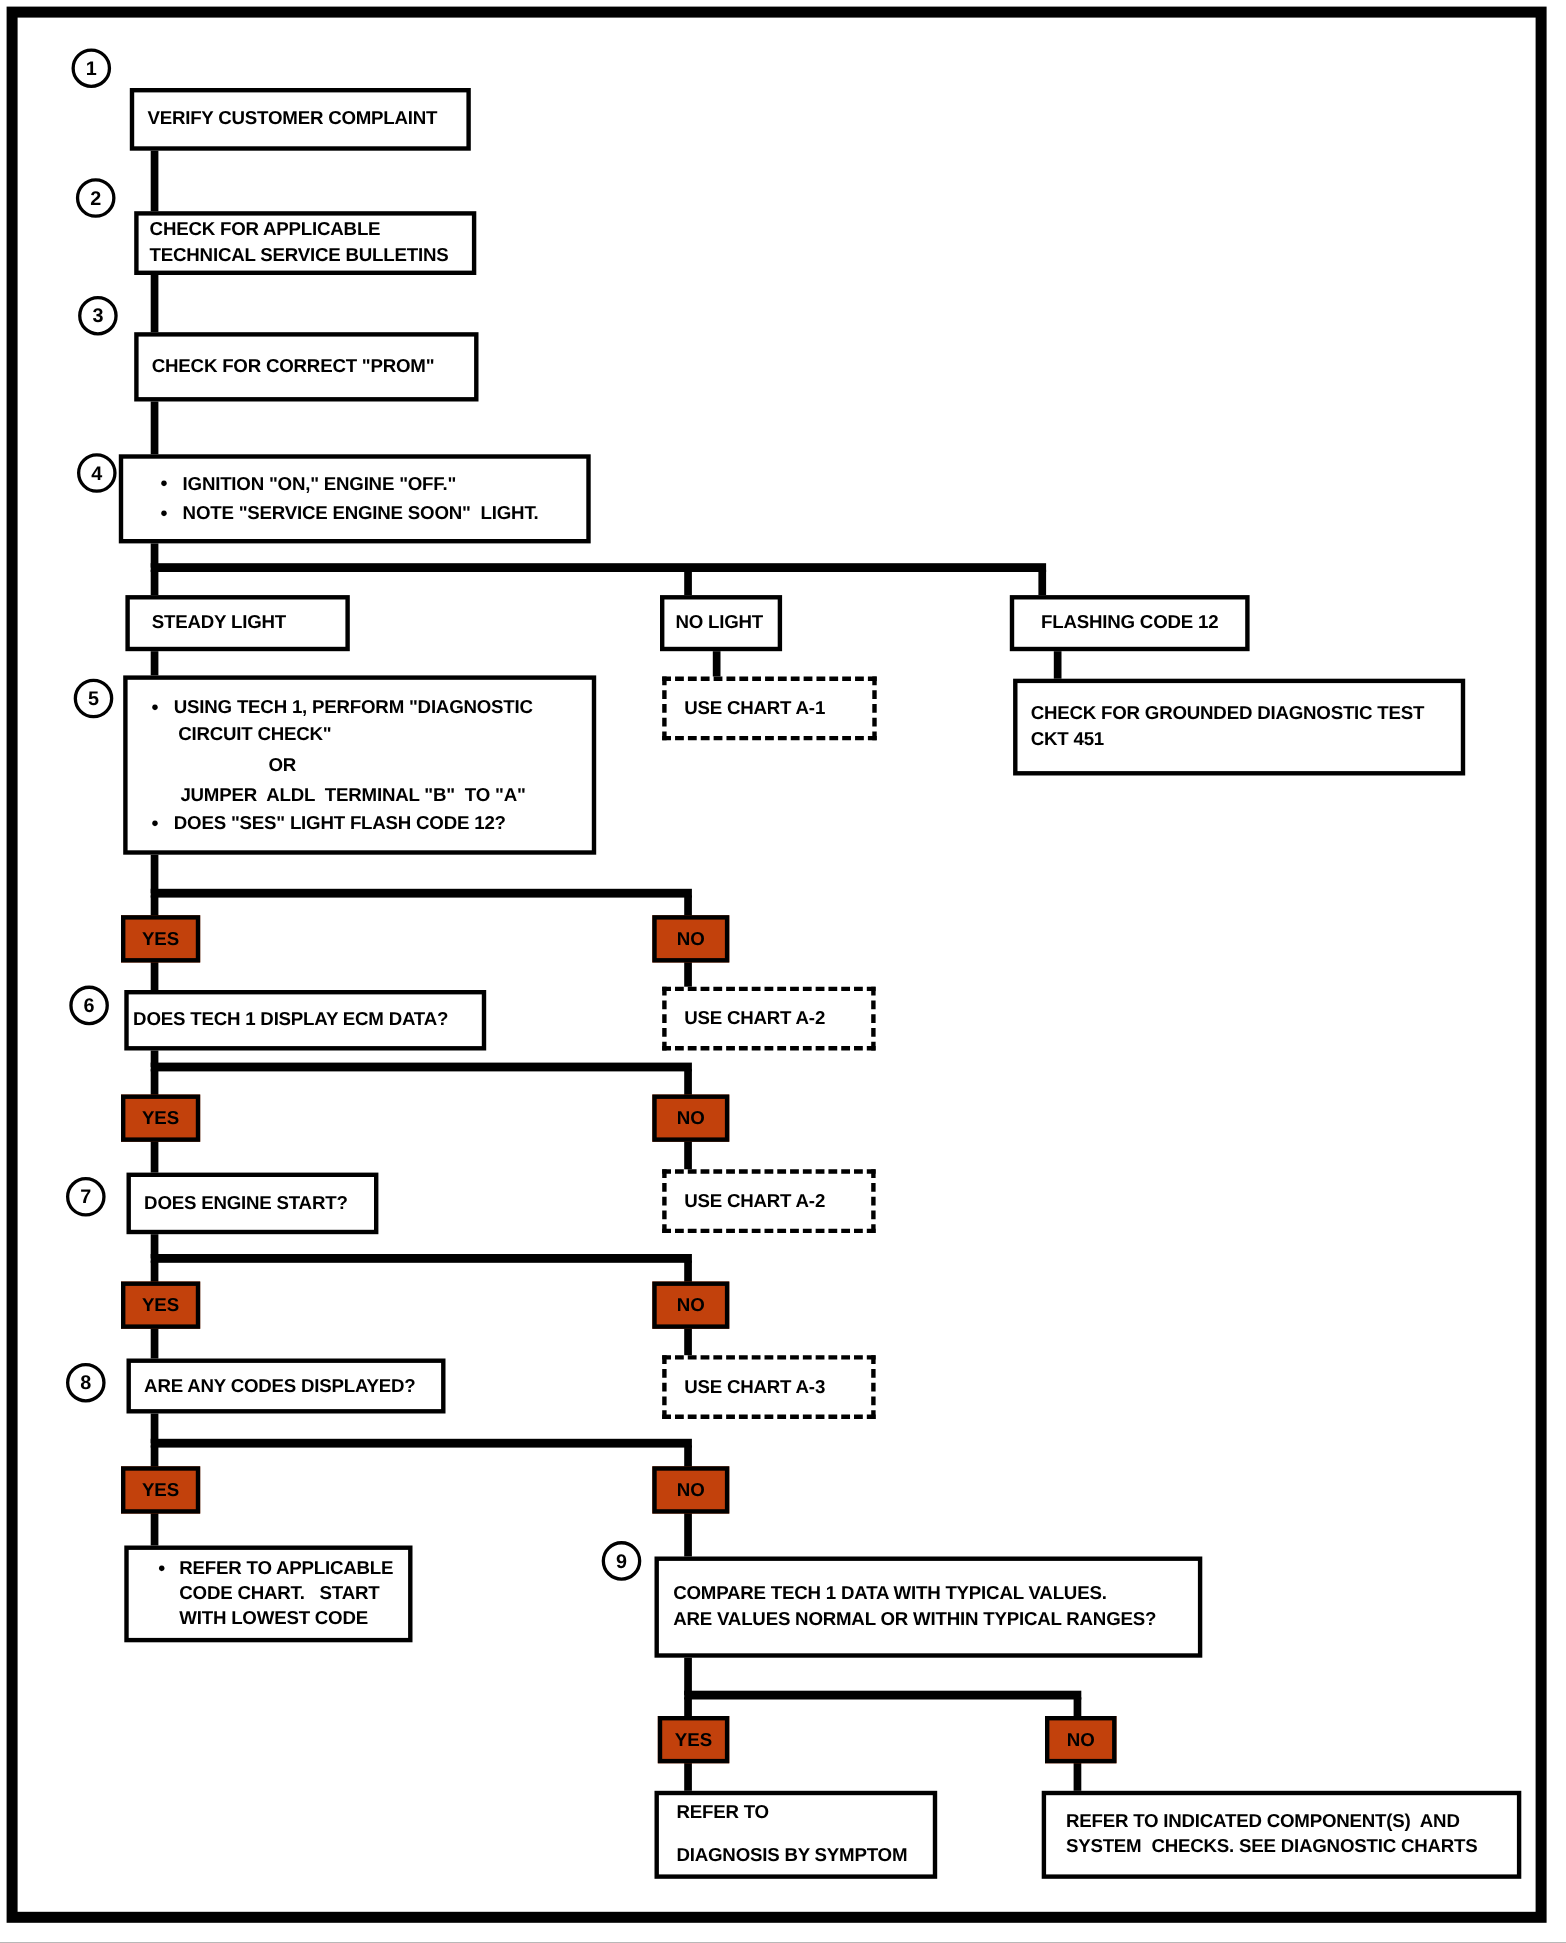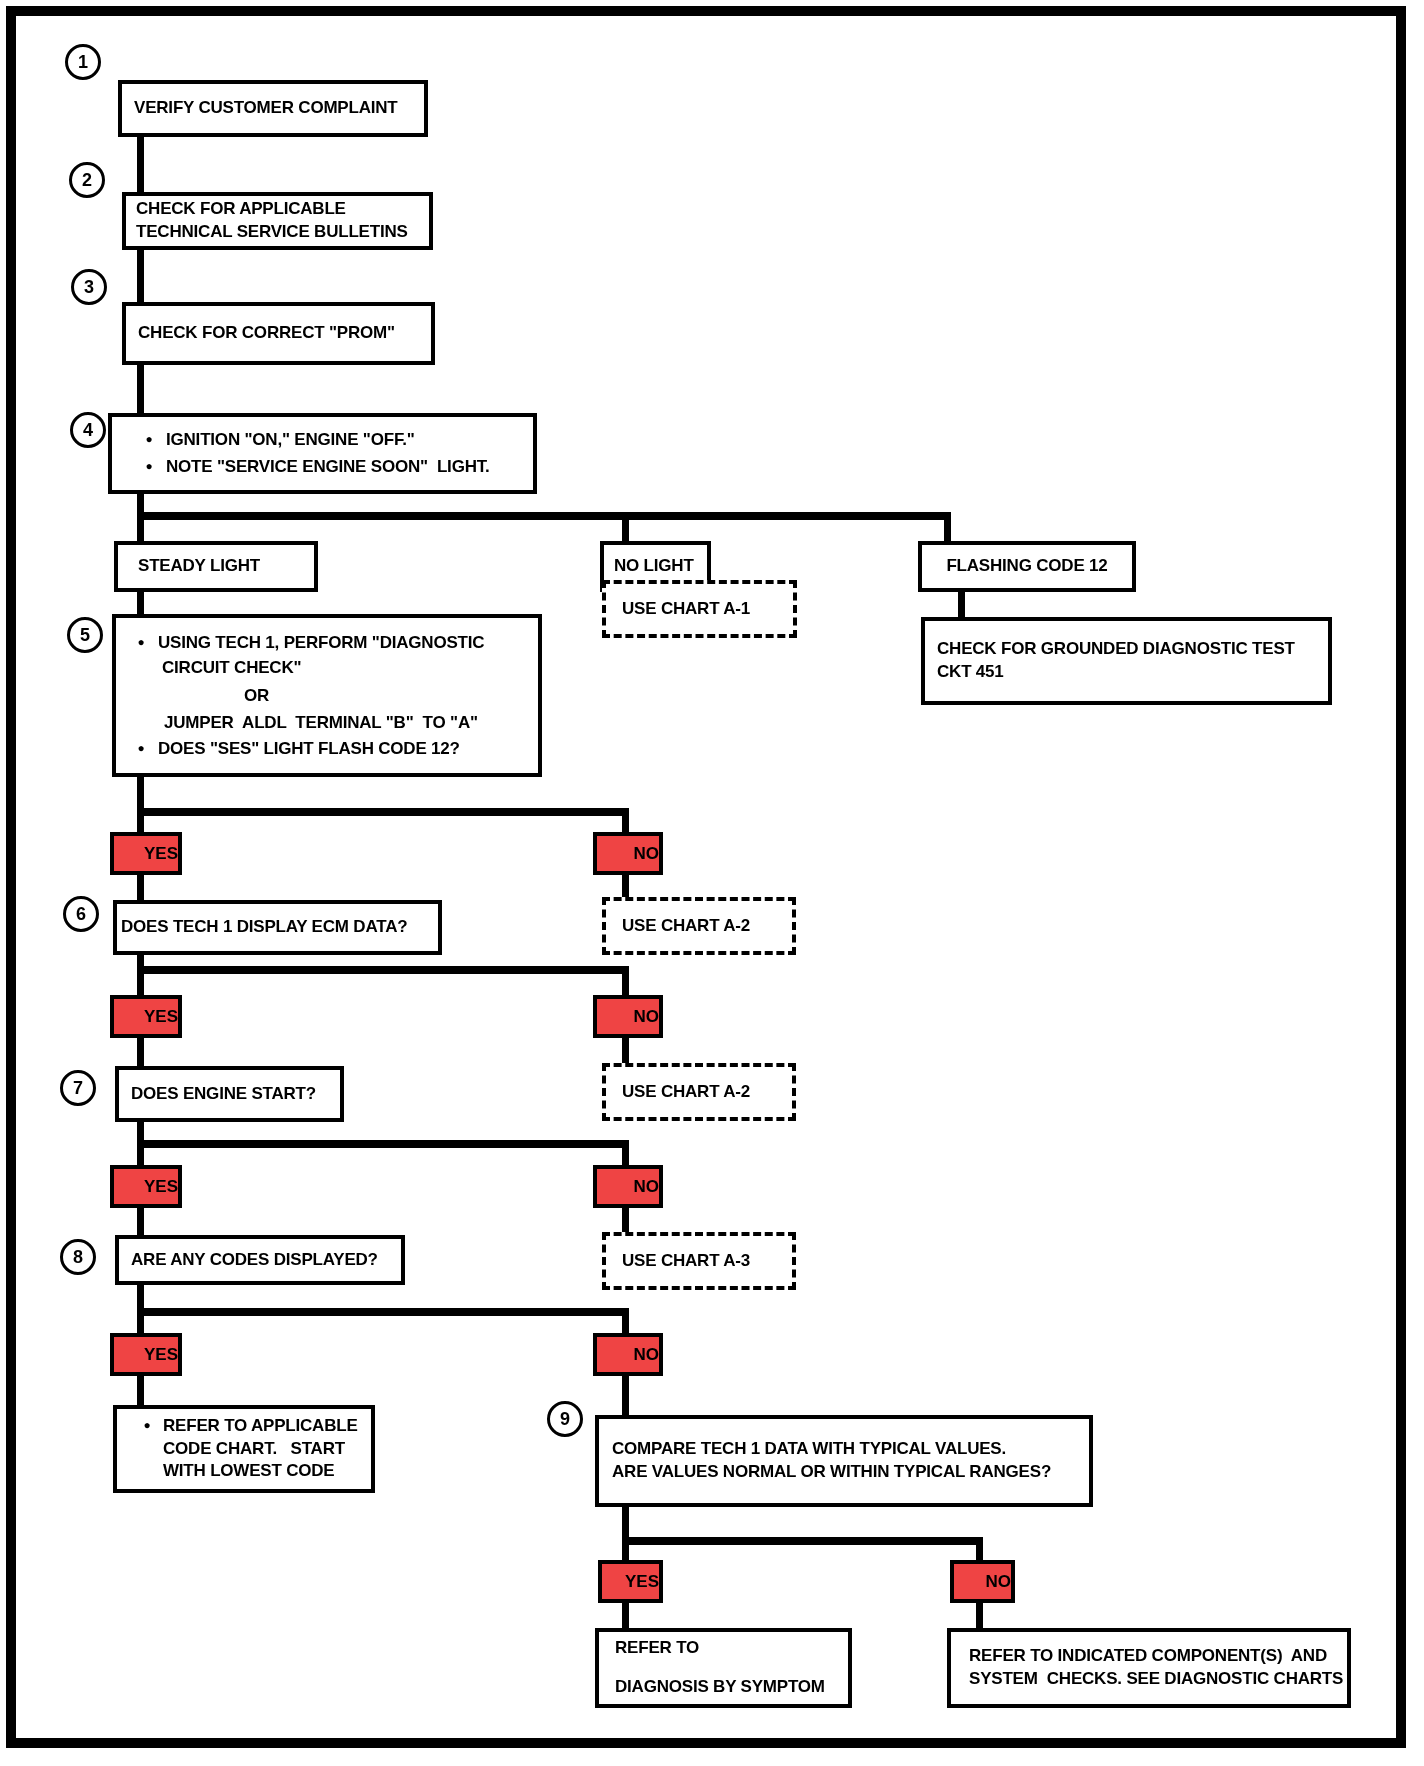--- a/index.html
+++ b/index.html
@@ -7,22 +7,22 @@
         font-family:"Liberation Sans",sans-serif;font-weight:bold;color:#000;}
   .frame{position:absolute;left:6px;top:6px;width:1400px;height:1742px;
          border:10px solid #000;box-sizing:border-box;}
   .titlebox{position:absolute;border:7px solid #000;box-sizing:border-box;background:#fff;
             display:flex;align-items:center;justify-content:center;
             font-size:52px;letter-spacing:.5px;word-spacing:14px;white-space:pre;}
   .box{position:absolute;border:4px solid #000;box-sizing:border-box;background:#fff;
        display:flex;flex-direction:column;justify-content:center;}
   .dashed{border-style:dashed;}
   .t{white-space:pre;font-size:17px;letter-spacing:-0.2px;line-height:1.35;}
-  .tag{position:absolute;border:4px solid #000;box-sizing:border-box;background:#ef4444;
-       display:flex;align-items:center;justify-content:flex-end;font-size:17px;}
+  .tag{position:absolute;border:4px solid #000;box-sizing:border-box;background:#c2410c;
+       display:flex;align-items:center;justify-content:center;font-size:17px;}
   .circ{position:absolute;width:36px;height:36px;border:3px solid #000;border-radius:50%;
         box-sizing:border-box;background:#fff;display:flex;align-items:center;justify-content:center;
         font-size:18px;}
   .v{position:absolute;width:7px;background:#000;}
   .h{position:absolute;height:8px;background:#000;}
   .brow{display:flex;align-items:flex-start;}
   .bl{display:inline-block;width:34px;font-size:12px;padding-top:3px;text-align:center;flex:none;}
   .ctr{align-items:center;}
 </style>
 </head>
@@ -129,21 +129,21 @@
   <div class="box ctr" style="left:114px;top:541px;width:204px;height:51px;padding-left:20px;align-items:flex-start;">
     <span class="t">STEADY LIGHT</span>
   </div>
   <div class="box" style="left:600px;top:541px;width:111px;height:51px;padding-left:10px;">
     <span class="t">NO LIGHT</span>
   </div>
   <div class="box ctr" style="left:918px;top:541px;width:218px;height:51px;">
     <span class="t">FLASHING CODE 12</span>
   </div>
 
-  <div class="box dashed" style="left:602px;top:580px;width:195px;height:58px;padding-left:16px;">
+  <div class="box dashed" style="left:602px;top:615px;width:195px;height:58px;padding-left:16px;">
     <span class="t">USE CHART A-1</span>
   </div>
 
   <div class="box" style="left:921px;top:617px;width:411px;height:88px;padding-left:12px;">
     <span class="t">CHECK FOR GROUNDED DIAGNOSTIC TEST</span>
     <span class="t">CKT 451</span>
   </div>
 
   <div class="box" style="left:112px;top:614px;width:430px;height:163px;justify-content:flex-start;padding-top:14px;padding-left:8px;">
     <div class="brow">
@@ -226,17 +226,17 @@
       <span>YES</span>
     </div>
   <div class="tag" style="left:950px;top:1560px;width:65px;height:43px;">
       <span>NO</span>
     </div>
 
   <div class="box" style="left:595px;top:1628px;width:257px;height:80px;padding-left:16px;">
     <span class="t">REFER TO</span>
     <span class="t" style="margin-top:16px;">DIAGNOSIS BY SYMPTOM</span>
   </div>
-  <div class="box" style="left:947px;top:1628px;width:404px;height:80px;padding-left:18px;">
+  <div class="box" style="left:947px;top:1628px;width:436px;height:80px;padding-left:18px;">
     <span class="t">REFER TO INDICATED COMPONENT(S)  AND</span>
     <span class="t">SYSTEM  CHECKS. SEE DIAGNOSTIC CHARTS</span>
   </div>
 </div>
 
 </body></html>

